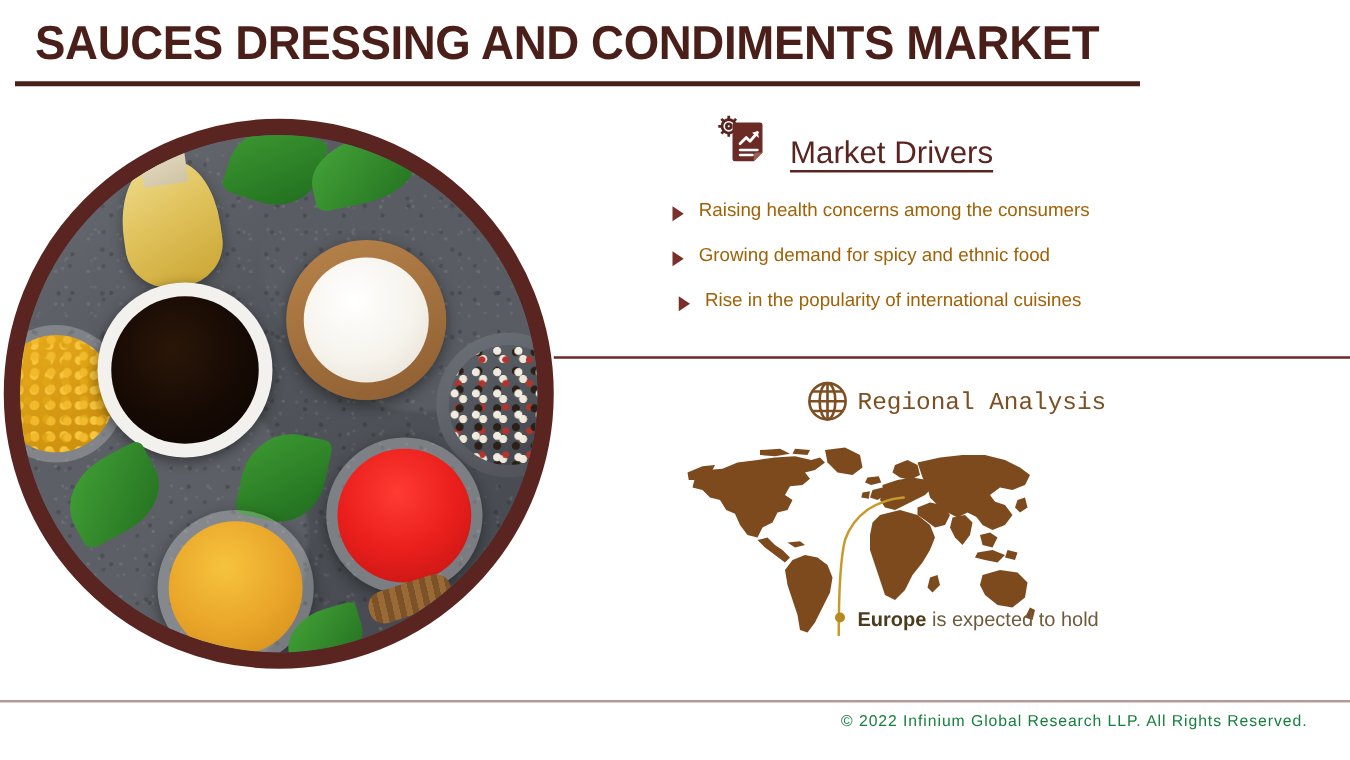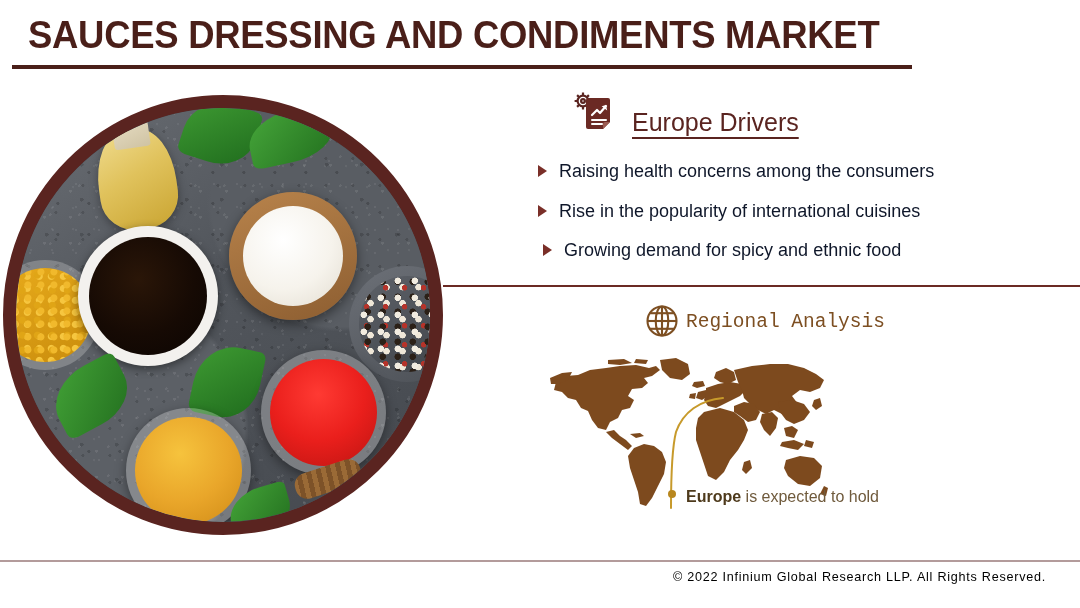--- a/index.html
+++ b/index.html
@@ -198,22 +198,22 @@
     text-decoration-thickness: 2px;
   }
   #drivers-list {
     position: absolute; left: 533px; top: 160px; width: 500px;
     margin: 0; padding: 0; list-style: none;
   }
   #drivers-list li {
     position: relative;
     padding-left: 26px;
     margin-bottom: 17px;
-    font-size: 18px;
-    color: #0f172a;
+    font-size: 15px;
+    color: #a16207;
     line-height: 1.25;
   }
   #drivers-list li .arrow {
     position: absolute; left: 5px; top: 5px;
     width: 0; height: 0;
     border-left: 9px solid #7a2f28;
     border-top: 6px solid transparent;
     border-bottom: 6px solid transparent;
   }
   #drivers-list li:nth-child(3) { padding-left: 31px; }
@@ -245,21 +245,21 @@
   }
   #europe-note b { color: #4e3a1c; }
 
   
   #footer-rule {
     position: absolute; left: 0; top: 560px;
     width: 1080px; height: 2px; background: #b39b9b;
   }
   #footer-text {
     position: absolute; right: 34px; top: 570px;
-    font-size: 12.6px; color: #000000; letter-spacing: 0.75px;
+    font-size: 12.6px; color: #15803d; letter-spacing: 0.75px;
   }
 </style>
 </head>
 <body>
 
 <div id="page-title">SAUCES DRESSING AND CONDIMENTS MARKET</div>
 <div id="title-rule"></div>
 
 <div id="photo-circle">
   <div class="photo-inner">
@@ -292,34 +292,34 @@
     <path d="M20 10 h20 a2 2 0 0 1 2 2 v22 l-7 7 h-15 a2 2 0 0 1 -2 -2 v-27 a2 2 0 0 1 2 -2 z" fill="#6b2a24"></path>
     <path d="M42 34 l-7 7 v-5 a2 2 0 0 1 2 -2 z" fill="#9c5c52"></path>
     <polyline points="24,27 29,22 32,25 38,18" fill="none" stroke="#ffffff" stroke-width="2.2" stroke-linejoin="round" stroke-linecap="round"></polyline>
     <polygon points="38,17 39.2,22.4 33.6,18.2" fill="#ffffff"></polygon>
     <g stroke="#ffffff" stroke-width="2" stroke-linecap="round">
       <path d="M24 32 h14"></path>
       <path d="M24 36 h10"></path>
     </g>
   </svg>
 </div>
-<div id="drivers-title">Europe Drivers</div>
+<div id="drivers-title">Market Drivers</div>
 
 <ul id="drivers-list">
   <li>
     <span class="arrow"></span>
     <span>Raising health concerns among the consumers</span>
   </li>
   <li>
     <span class="arrow"></span>
-    <span>Rise in the popularity of international cuisines</span>
+    <span>Growing demand for spicy and ethnic food</span>
   </li>
   <li>
     <span class="arrow"></span>
-    <span>Growing demand for spicy and ethnic food</span>
+    <span>Rise in the popularity of international cuisines</span>
   </li>
 </ul>
 
 <div id="mid-rule"></div>
 
 <div id="globe-icon">
   <svg viewBox="0 0 34 34" width="34" height="34">
     <g fill="none" stroke="#7d4f22" stroke-width="2.1">
       <circle cx="17" cy="17" r="14.5"></circle>
       <ellipse cx="17" cy="17" rx="6.3" ry="14.5"></ellipse>

